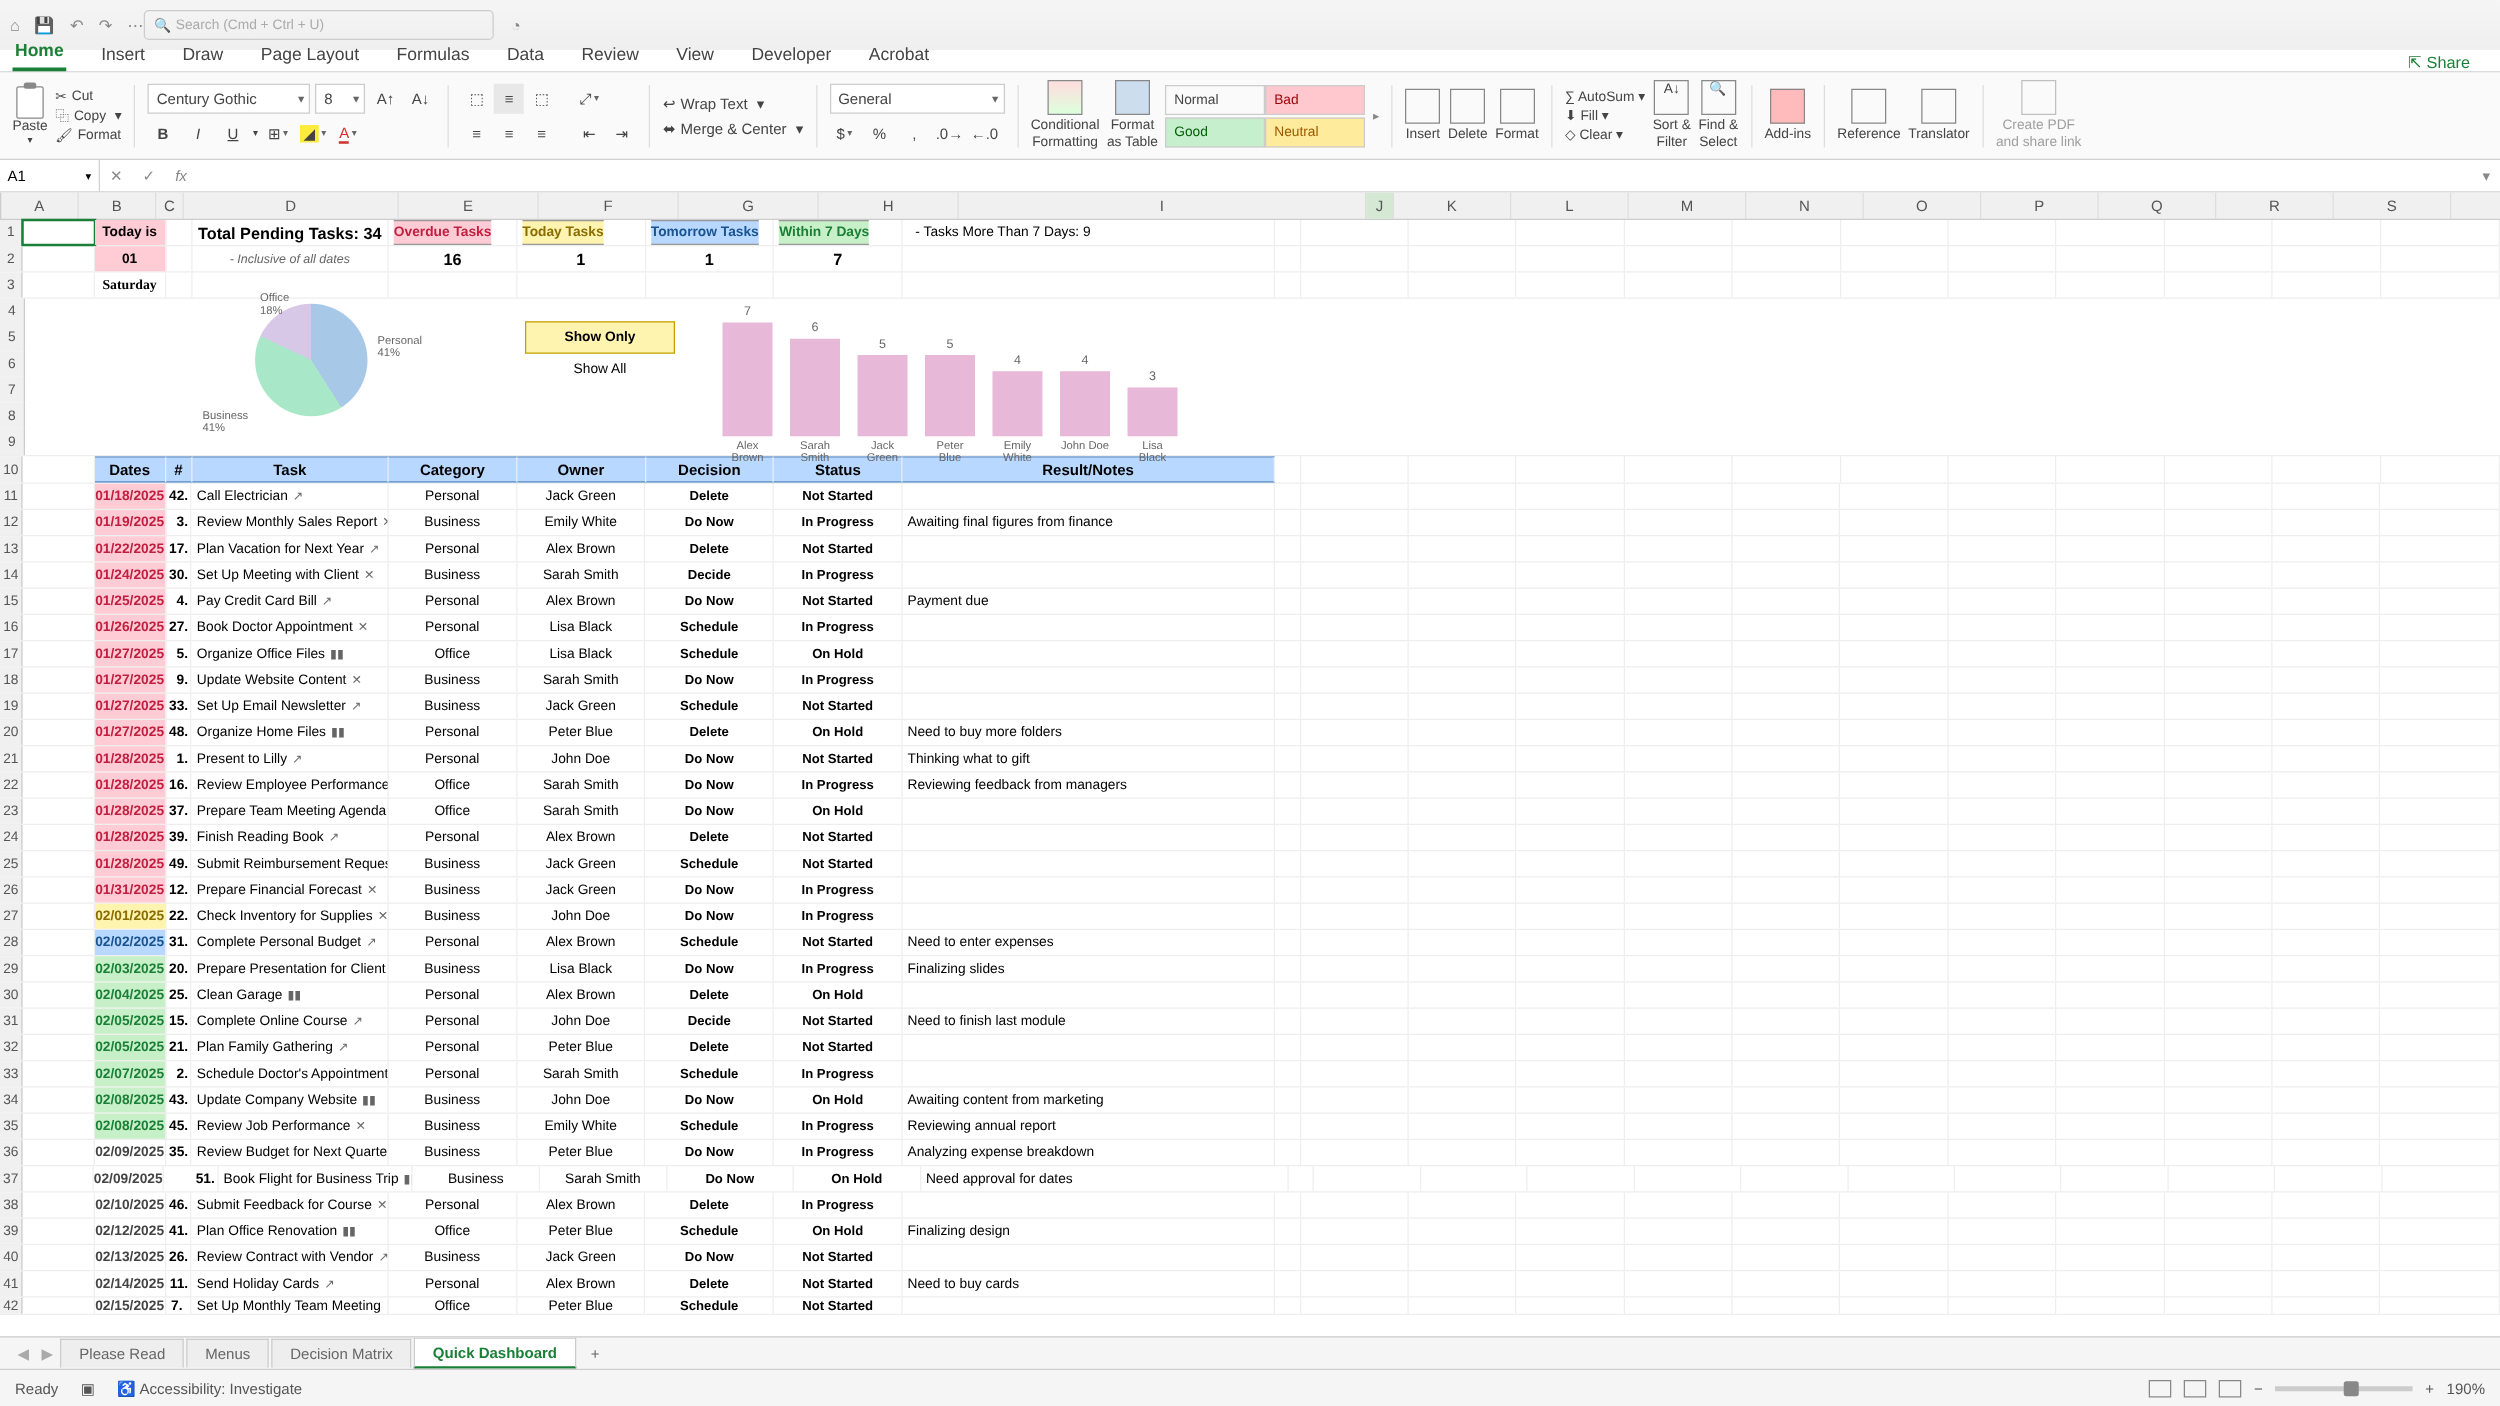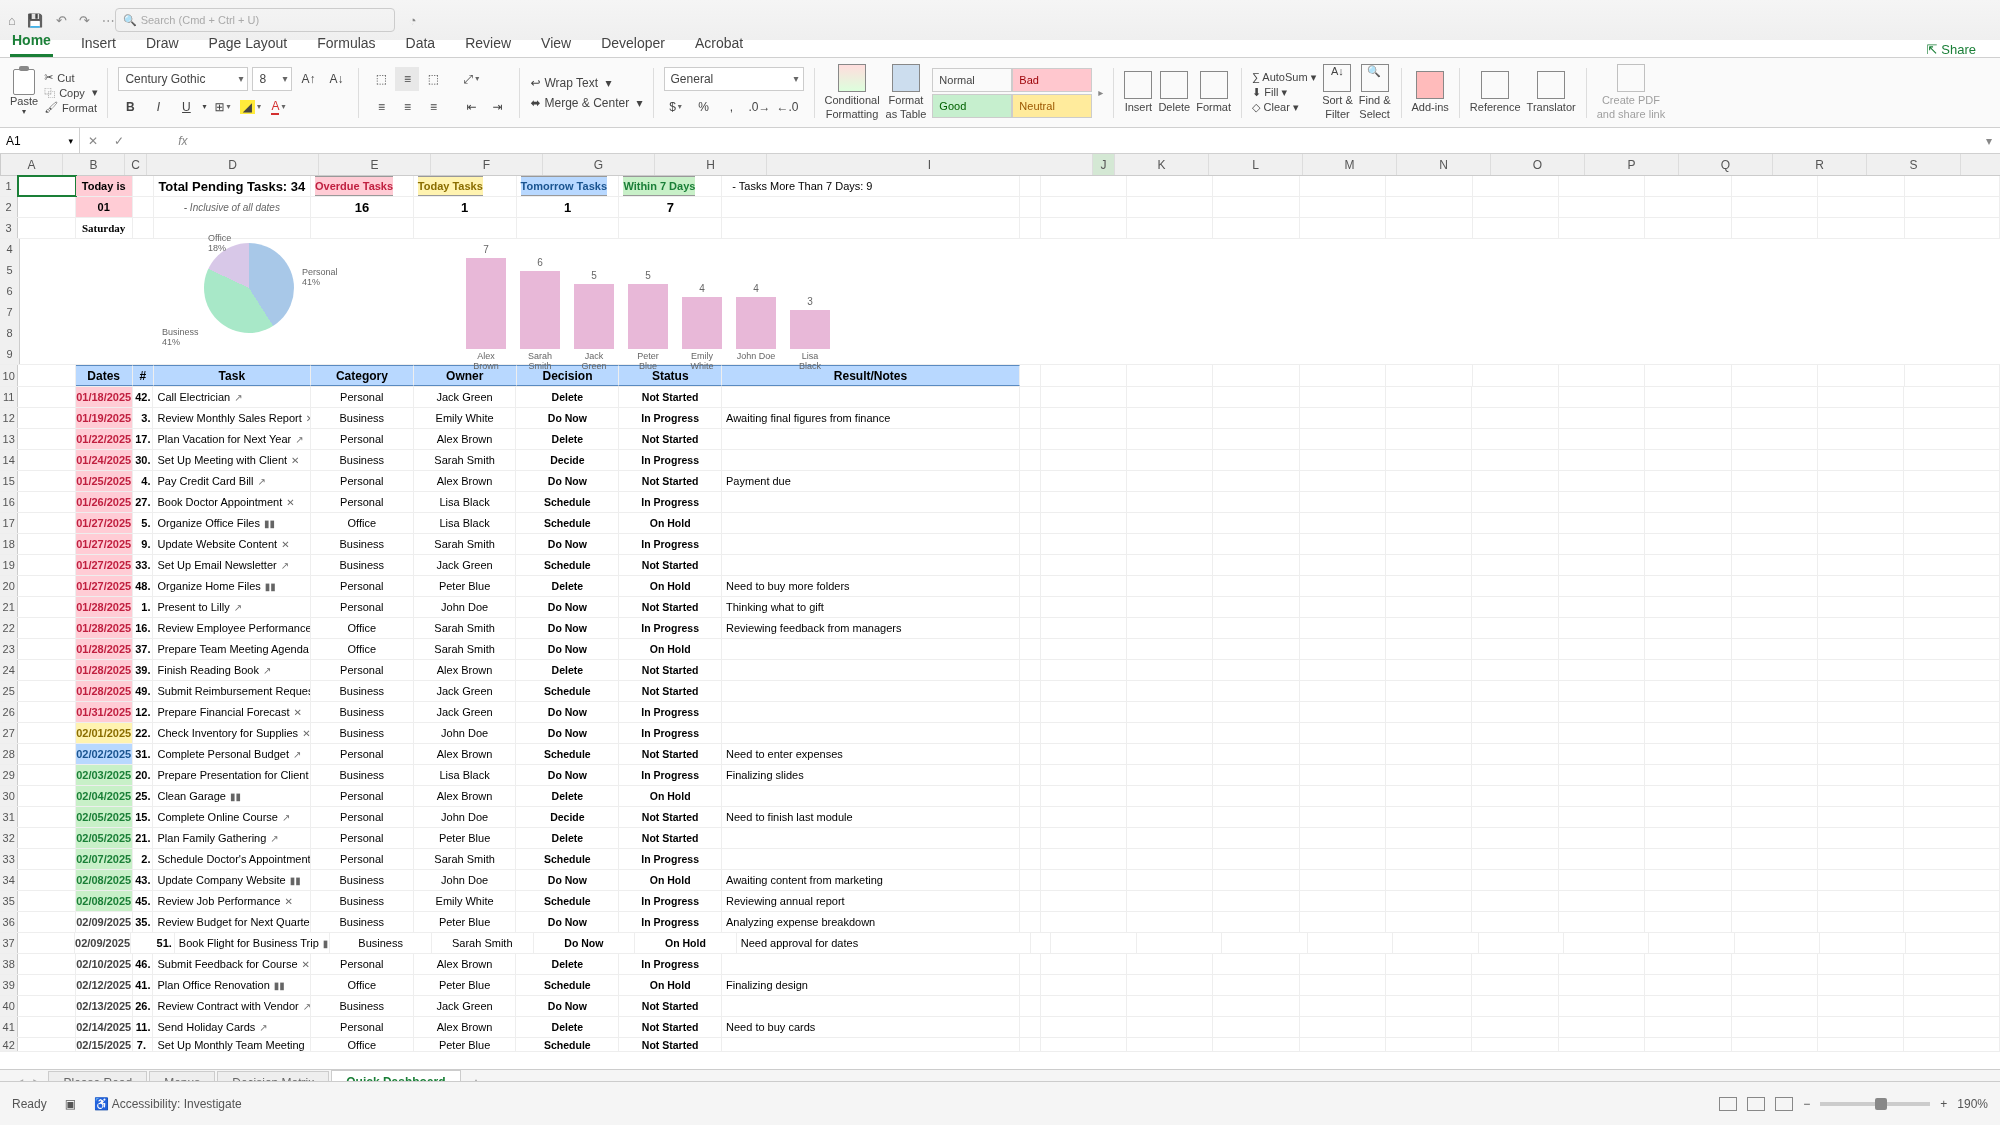--- a/index.html
+++ b/index.html
@@ -94,21 +94,21 @@
 .task-ic { font-size:10px; margin-left:4px; opacity:0.6; }
 
 
 .sheet-tabs { position:absolute; bottom:30px; left:0; right:0; height:26px; background:#f5f5f5; border-top:1px solid #ccc; display:flex; align-items:center; font-size:12px; padding:0 10px; gap:2px; }
 .sheet-tabs .nav { color:#aaa; padding:0 4px; cursor:pointer; }
 .stab { padding:4px 14px; background:#eee; border:1px solid #ccc; border-bottom:none; cursor:pointer; color:#666; }
 .stab.active { background:#fff; color:#1a7f37; font-weight:600; border-bottom:2px solid #1a7f37; }
 .stab-add { padding:4px 10px; color:#666; cursor:pointer; }
 
 
-.statusbar { position:absolute; bottom:0; left:0; right:0; height:44px; background:#f5f5f5; border-top:1px solid #ccc; display:flex; align-items:center; font-size:12px; color:#555; padding:0 12px; gap:18px; }
+.statusbar { position:absolute; bottom:0; left:0; right:0; height:30px; background:#f5f5f5; border-top:1px solid #ccc; display:flex; align-items:center; font-size:12px; color:#555; padding:0 12px; gap:18px; }
 .statusbar .right { margin-left:auto; display:flex; align-items:center; gap:10px; }
 .view-ic { width:18px; height:14px; border:1px solid #888; }
 .zoom-slider { width:110px; height:4px; background:#ccc; position:relative; }
 .zoom-slider::after { content:""; position:absolute; left:50%; top:-4px; width:12px; height:12px; background:#888; border-radius:2px; }
 
 
 .cA{width:62px;} .cB{width:62px;} .cC{width:22px;} .cD{width:172px;} .cE{width:112px;}
 .cF{width:112px;} .cG{width:112px;} .cH{width:112px;} .cI{width:326px;} .cJ{width:22px;}
 .cK{width:94px;} .cL{width:94px;} .cM{width:94px;} .cN{width:94px;} .cO{width:94px;}
 .cP{width:94px;} .cQ{width:94px;} .cR{width:94px;} .cS{width:94px;} .cT{width:94px;} .cU{width:104px;}
@@ -294,21 +294,21 @@
     </div>
 </div>
 
 <div class="fbar">
   <div class="namebox">
       <span>A1</span>
       <span style="margin-left:auto;font-size:9px;">▾</span>
     </div>
   <span class="fx-ic">✕</span>
   <span class="fx-ic">✓</span>
-  <span class="fx-ic" style="font-style:italic;margin-left:38px;">fx</span>
+  <span class="fx-ic" style="font-style:italic;">fx</span>
   <div style="flex:1;height:100%;"></div>
   <span style="padding:0 8px;color:#888;">▾</span>
 </div>
 
 <div class="grid-wrap">
 
   <div class="col-headers">
     <div class="ch corner"></div>
     <div id="colhdrs" style="display:flex;">
         <div class="ch cA">A</div>
@@ -428,20 +428,24 @@
 <div style="position:relative;width:194px;">
   <div class="pie" style="position:absolute;left:60px;top:4px;"></div>
   <div class="pie-lbl" style="left:64px;top:-6px;white-space:pre;">Office
 18%</div>
   <div class="pie-lbl" style="left:158px;top:28px;white-space:pre;">Personal
 41%</div>
   <div class="pie-lbl" style="left:18px;top:88px;white-space:pre;">Business
 41%</div>
 </div>
 <div style="width:112px;"></div>
+<div style="width:112px;position:relative;">
+  <div class="show-btn" style="position:absolute;left:-30px;top:18px;width:120px;">Show Only</div>
+  <div class="show-all" style="position:absolute;left:0;top:50px;width:60px;text-align:center;">Show All</div>
+</div>
 <div style="width:450px;position:relative;">
   <div class="barchart" style="position:absolute;left:10px;top:0;">
     <div class="bar" style="height:91px;">
               <div class="v">7</div>
             </div>
             <div class="bar" style="height:78px;">
               <div class="v">6</div>
             </div>
             <div class="bar" style="height:65px;">
               <div class="v">5</div>

